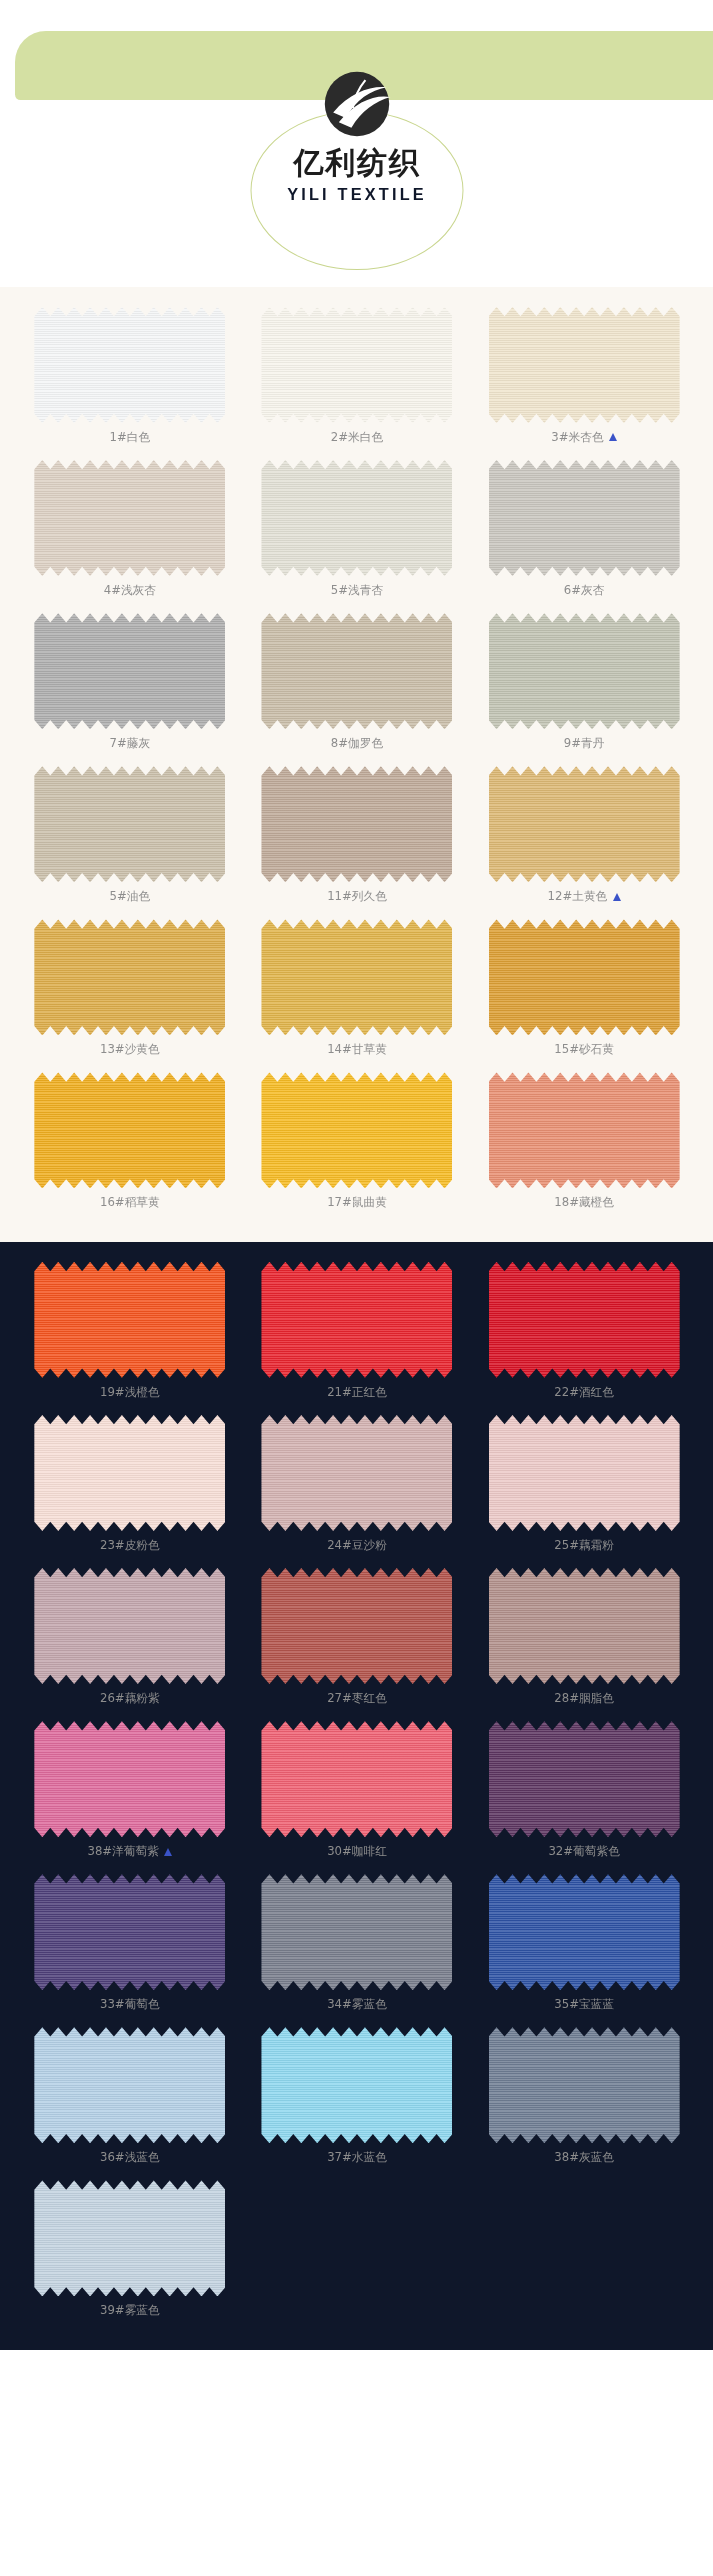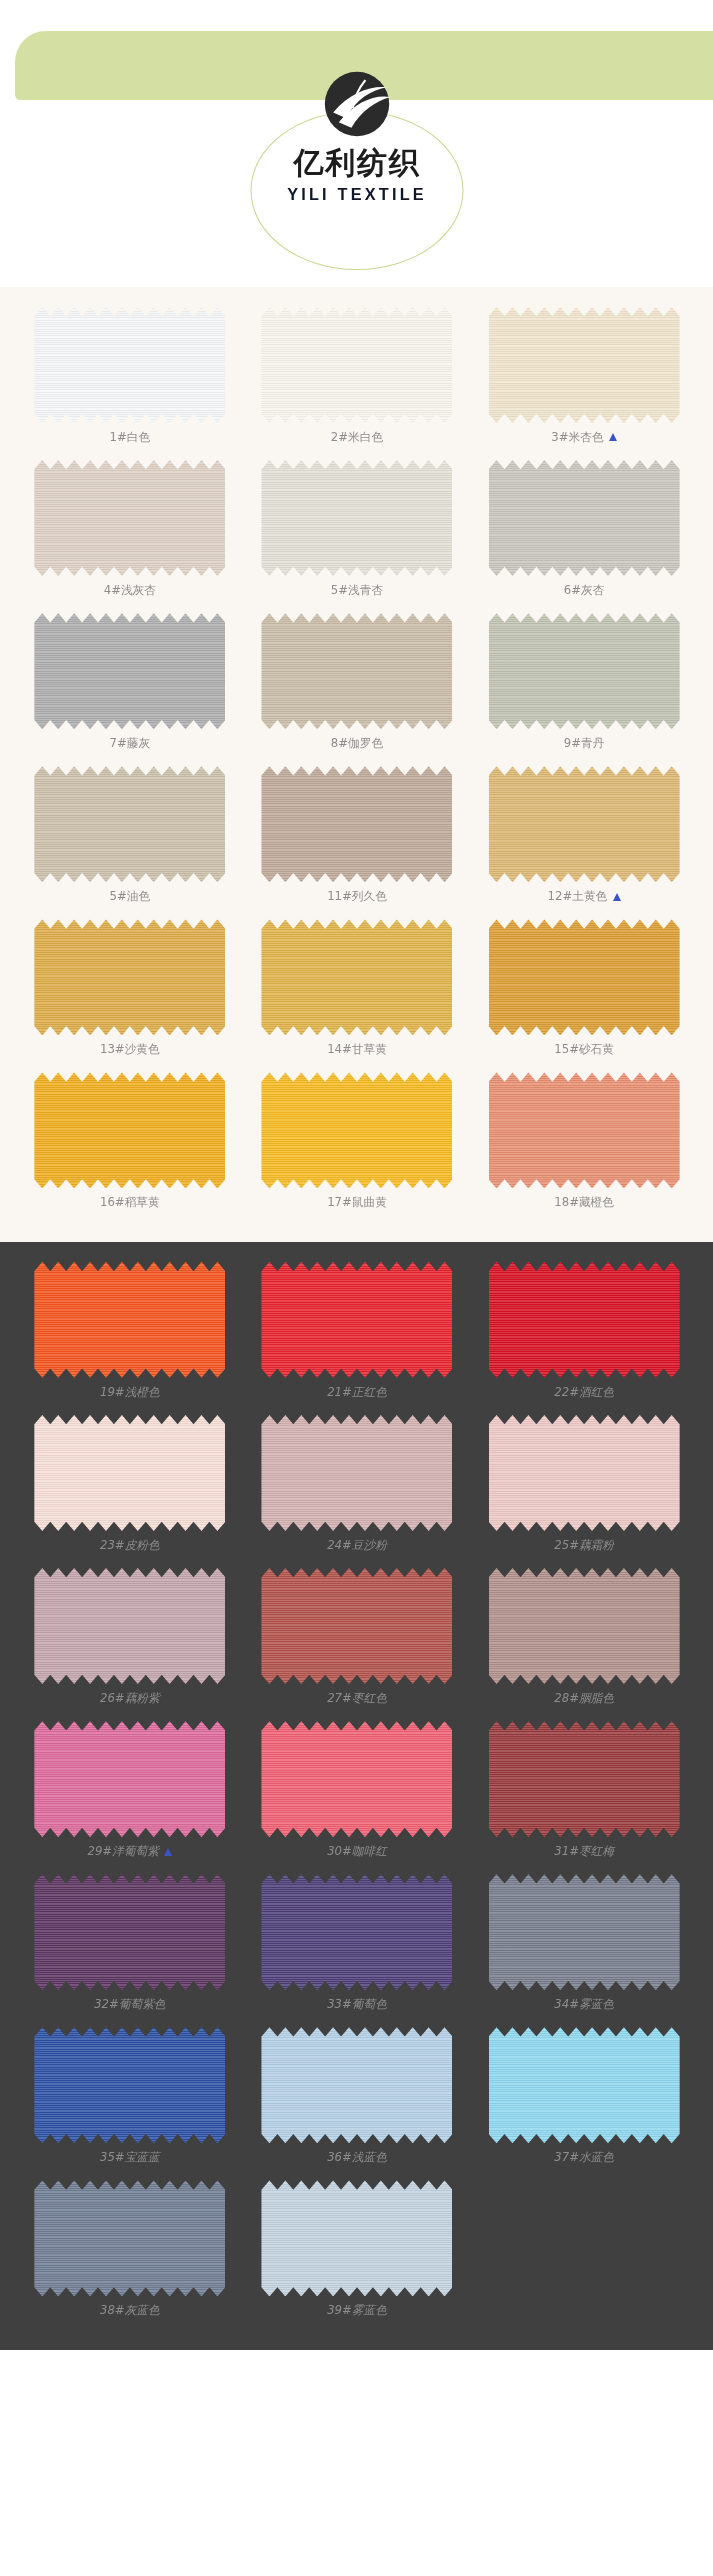--- a/index.html
+++ b/index.html
@@ -306,21 +306,21 @@
         <div class="cell">
           <div class="swatch-box">
             <div class="fabric" style="background: rgb(232, 143, 114);"></div>
           </div>
           <div class="caption">
             <span>18#藏橙色</span>
           </div>
         </div>
       </div>
     </div>
-    <div class="sheet" style="background: #404040; font-style: italic;">
+    <div class="sheet" style="background: #0f172a;">
       <div class="grid">
         <div class="cell">
           <div class="swatch-box">
             <div class="fabric" style="background: rgb(244, 84, 31);"></div>
           </div>
           <div class="caption">
             <span>19#浅橙色</span>
           </div>
         </div>
         <div class="cell">
@@ -385,38 +385,30 @@
           </div>
           <div class="caption">
             <span>28#胭脂色</span>
           </div>
         </div>
         <div class="cell">
           <div class="swatch-box">
             <div class="fabric" style="background: rgb(222, 106, 156);"></div>
           </div>
           <div class="caption">
-            <span>29#洋葡萄紫</span>
+            <span>38#洋葡萄紫</span>
             <span class="tri" style="border-bottom-color: rgb(58, 83, 200);"></span>
           </div>
         </div>
         <div class="cell">
           <div class="swatch-box">
             <div class="fabric" style="background: rgb(239, 96, 114);"></div>
           </div>
           <div class="caption">
             <span>30#咖啡红</span>
-          </div>
-        </div>
-        <div class="cell">
-          <div class="swatch-box">
-            <div class="fabric" style="background: rgb(153, 58, 61);"></div>
-          </div>
-          <div class="caption">
-            <span>31#枣红梅</span>
           </div>
         </div>
         <div class="cell">
           <div class="swatch-box">
             <div class="fabric" style="background: rgb(92, 53, 96);"></div>
           </div>
           <div class="caption">
             <span>32#葡萄紫色</span>
           </div>
         </div>

